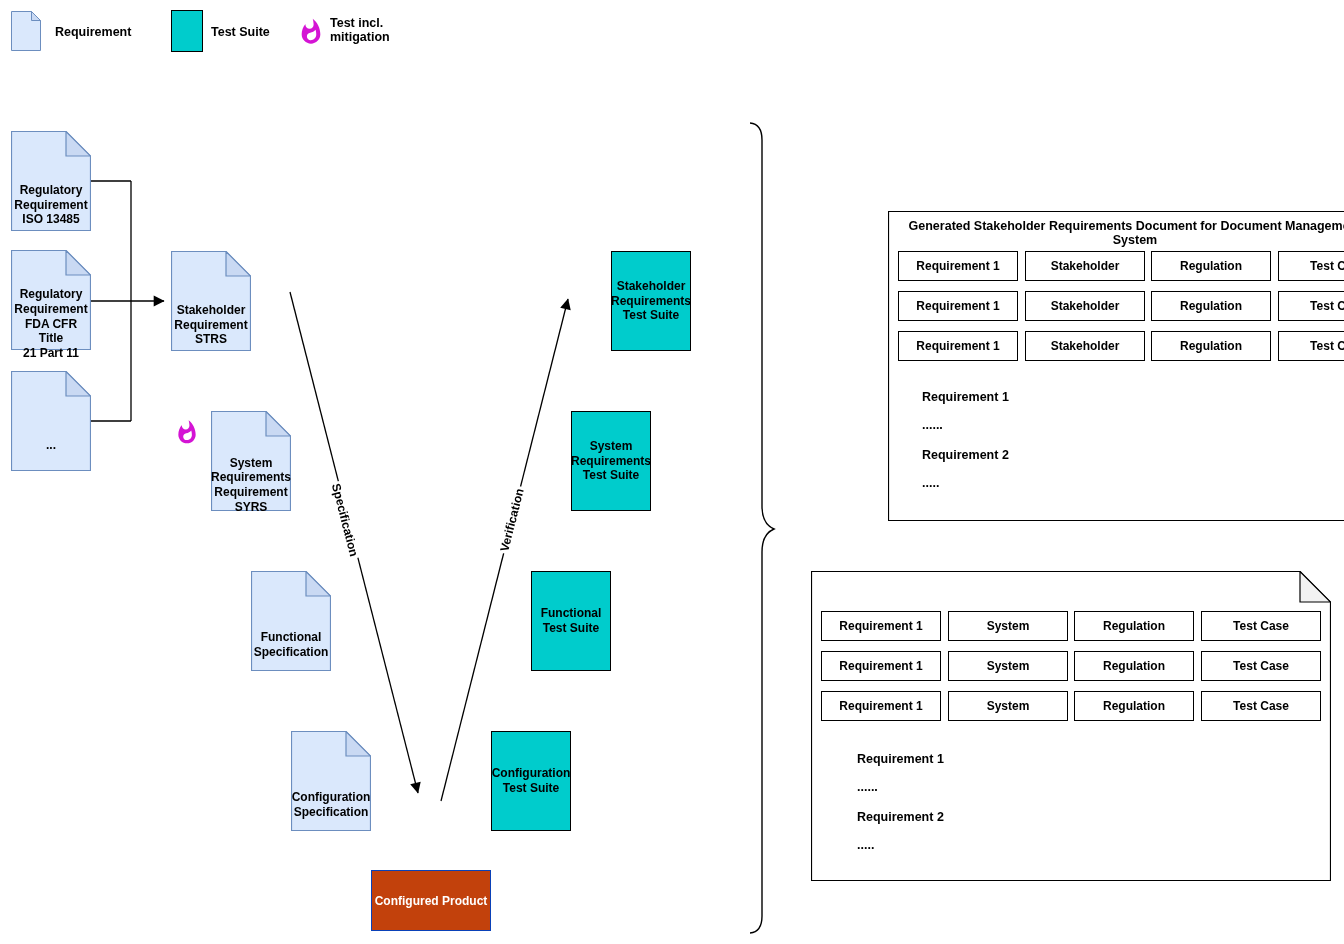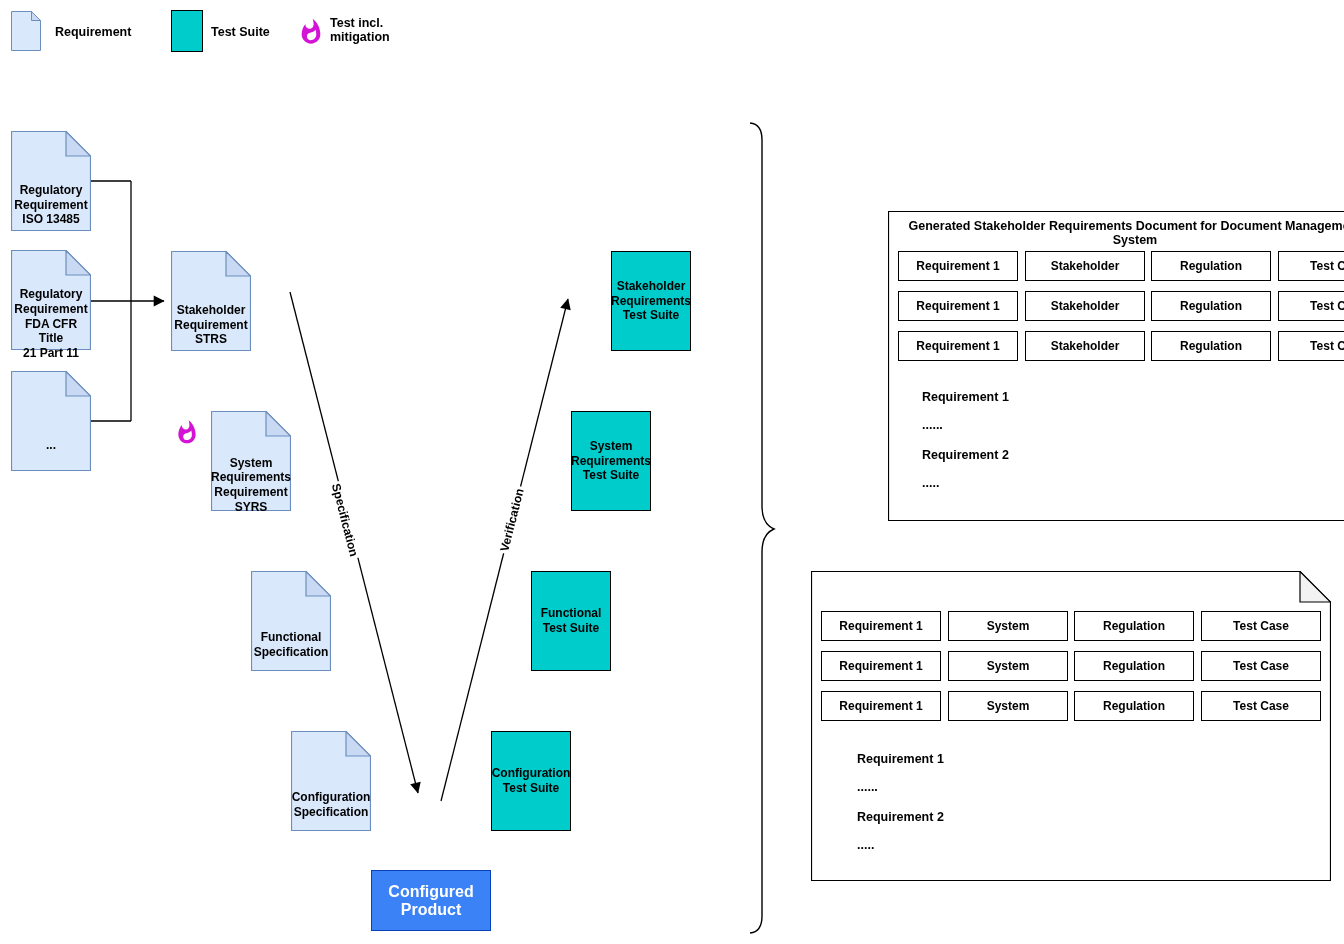--- a/index.html
+++ b/index.html
@@ -13,23 +13,23 @@
     position:absolute; left:2px; right:2px; top:0; bottom:0;
     display:flex; align-items:center; justify-content:center;
     text-align:center; font-size:12px; line-height:1.22; white-space:pre-line;margin-top:48px;
   }
   .suite {
     background:#00cccc; border:1px solid #000000;
     display:flex; align-items:center; justify-content:center;
     text-align:center; font-size:12px; line-height:1.22; white-space:pre-line;
   }
   .product {
-    background:#3b82f6; border:1px solid #0a41b8; color:#ffffff;
+    background:#c2410c; border:1px solid #0a41b8; color:#ffffff;
     display:flex; align-items:center; justify-content:center;
-    text-align:center; font-size:16px;
+    text-align:center; font-size:12px;
   }
   .legend-label { position:absolute; font-size:12.5px; line-height:1.15; white-space:pre-line; }
   .edge-label {
     position:absolute; font-size:12px; background:#ffffff; padding:0 2px;
     white-space:nowrap; z-index:6;
   }
   .overlay { position:absolute; left:0; top:0; width:1344px; height:944px; pointer-events:none; z-index:5; }
   .panel { position:absolute; width:520px; height:310px; }
   .panel-title {
     position:absolute; left:0; right:26px; top:8px; text-align:center; font-size:12.5px;

